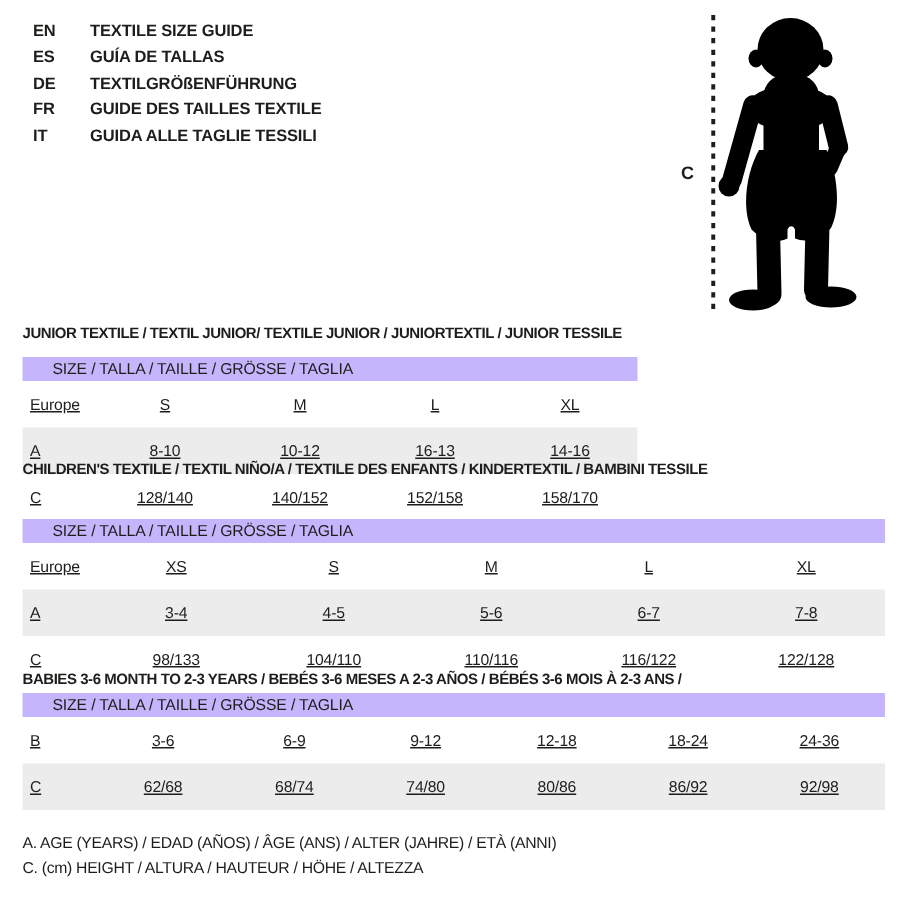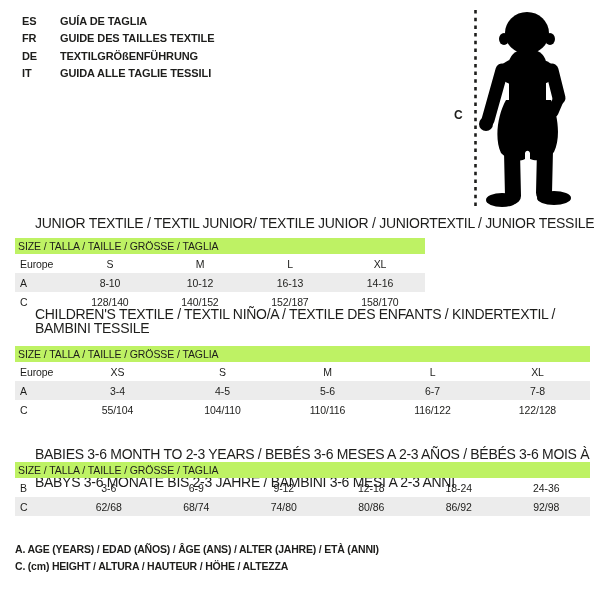--- a/index.html
+++ b/index.html
@@ -10,56 +10,60 @@
   .languages{position:absolute;left:22px;top:13px;font-size:11px;font-weight:bold;line-height:17.4px;letter-spacing:-0.1px;}
   .lang-row{display:flex;}
   .lang-code{width:38px;}
 
   
   .figure{position:absolute;left:450px;top:2px;width:150px;height:212px;}
   .figure svg{position:absolute;left:0;top:0;}
   .c-label{position:absolute;left:4px;top:106px;font-size:12px;font-weight:600;}
 
   
-  .sec-title{position:absolute;left:15px;font-size:14px;font-weight:normal;letter-spacing:-0.3px;line-height:14px;white-space:pre-line;margin-left:20px;}
+  .sec-title{position:absolute;left:15px;font-size:10px;font-weight:bold;letter-spacing:-0.3px;line-height:14px;white-space:pre-line;}
   #title-0{top:216px;}
   #title-1{top:307px;}
   #title-2{top:447px;}
 
   
   .tbl{position:absolute;left:15px;font-size:10.5px;letter-spacing:-0.1px;}
   #tbl-0{top:238px;width:410px;}
   #tbl-1{top:346px;width:575px;}
   #tbl-2{top:462px;width:575px;}
-  .tbl-header{height:16px;background:#bef264;display:flex;align-items:center;padding-left:3px;box-sizing:border-box;}
-  .tbl-row{display:grid;grid-template-columns:50px repeat(var(--cols),1fr);height:19px;align-items:center;}
+  .tbl-header{height:16px;background:#c4b5fd;display:flex;align-items:center;padding-left:20px;box-sizing:border-box;}
+  .tbl-row{display:grid;grid-template-columns:50px repeat(var(--cols),1fr);height:31px;align-items:center;text-decoration:underline;}
   .tbl-row.stripe{background:#ececec;}
   .tbl-row .lbl{padding-left:5px;text-align:left;}
   .tbl-row .val{text-align:center;}
 
   
-  .legend{position:absolute;left:15px;top:541px;font-size:10.5px;font-weight:bold;line-height:17px;letter-spacing:-0.2px;}
+  .legend{position:absolute;left:15px;top:554px;font-size:10.5px;font-weight:normal;line-height:17px;letter-spacing:-0.2px;}
 </style>
 </head>
 <body>
 
 <div class="page">
 
   <div class="languages" id="languages">
       <div class="lang-row">
+        <span class="lang-code">EN</span>
+        <span>TEXTILE SIZE GUIDE</span>
+      </div>
+      <div class="lang-row">
         <span class="lang-code">ES</span>
-        <span>GUÍA DE TAGLIA</span>
+        <span>GUÍA DE TALLAS</span>
+      </div>
+      <div class="lang-row">
+        <span class="lang-code">DE</span>
+        <span>TEXTILGRÖßENFÜHRUNG</span>
       </div>
       <div class="lang-row">
         <span class="lang-code">FR</span>
         <span>GUIDE DES TAILLES TEXTILE</span>
-      </div>
-      <div class="lang-row">
-        <span class="lang-code">DE</span>
-        <span>TEXTILGRÖßENFÜHRUNG</span>
       </div>
       <div class="lang-row">
         <span class="lang-code">IT</span>
         <span>GUIDA ALLE TAGLIE TESSILI</span>
       </div>
     </div>
 
   <div class="figure">
     <svg width="150" height="212" viewBox="0 0 150 212">
 
@@ -100,21 +104,21 @@
           <span class="lbl">A</span>
           <span class="val">8-10</span>
           <span class="val">10-12</span>
           <span class="val">16-13</span>
           <span class="val">14-16</span>
         </div>
         <div class="tbl-row" style="--cols: 4;">
           <span class="lbl">C</span>
           <span class="val">128/140</span>
           <span class="val">140/152</span>
-          <span class="val">152/187</span>
+          <span class="val">152/158</span>
           <span class="val">158/170</span>
         </div>
       </div>
   </div>
 
   <div class="sec-title" id="title-1">CHILDREN'S TEXTILE / TEXTIL NIÑO/A / TEXTILE DES ENFANTS / KINDERTEXTIL / BAMBINI TESSILE</div>
   <div class="tbl" id="tbl-1">
     <div class="tbl-header" id="hdr-1">SIZE / TALLA / TAILLE / GRÖSSE / TAGLIA</div>
     <div id="rows-1">
         <div class="tbl-row" style="--cols: 5;">
@@ -128,21 +132,21 @@
         <div class="tbl-row stripe" style="--cols: 5;">
           <span class="lbl">A</span>
           <span class="val">3-4</span>
           <span class="val">4-5</span>
           <span class="val">5-6</span>
           <span class="val">6-7</span>
           <span class="val">7-8</span>
         </div>
         <div class="tbl-row" style="--cols: 5;">
           <span class="lbl">C</span>
-          <span class="val">55/104</span>
+          <span class="val">98/133</span>
           <span class="val">104/110</span>
           <span class="val">110/116</span>
           <span class="val">116/122</span>
           <span class="val">122/128</span>
         </div>
       </div>
   </div>
 
   <div class="sec-title" id="title-2">BABIES 3-6 MONTH TO 2-3 YEARS / BEBÉS 3-6 MESES A 2-3 AÑOS / BÉBÉS 3-6 MOIS À 2-3 ANS /
 BABYS 3-6 MONATE BIS 2-3 JAHRE / BAMBINI 3-6 MESI A 2-3 ANNI</div>

